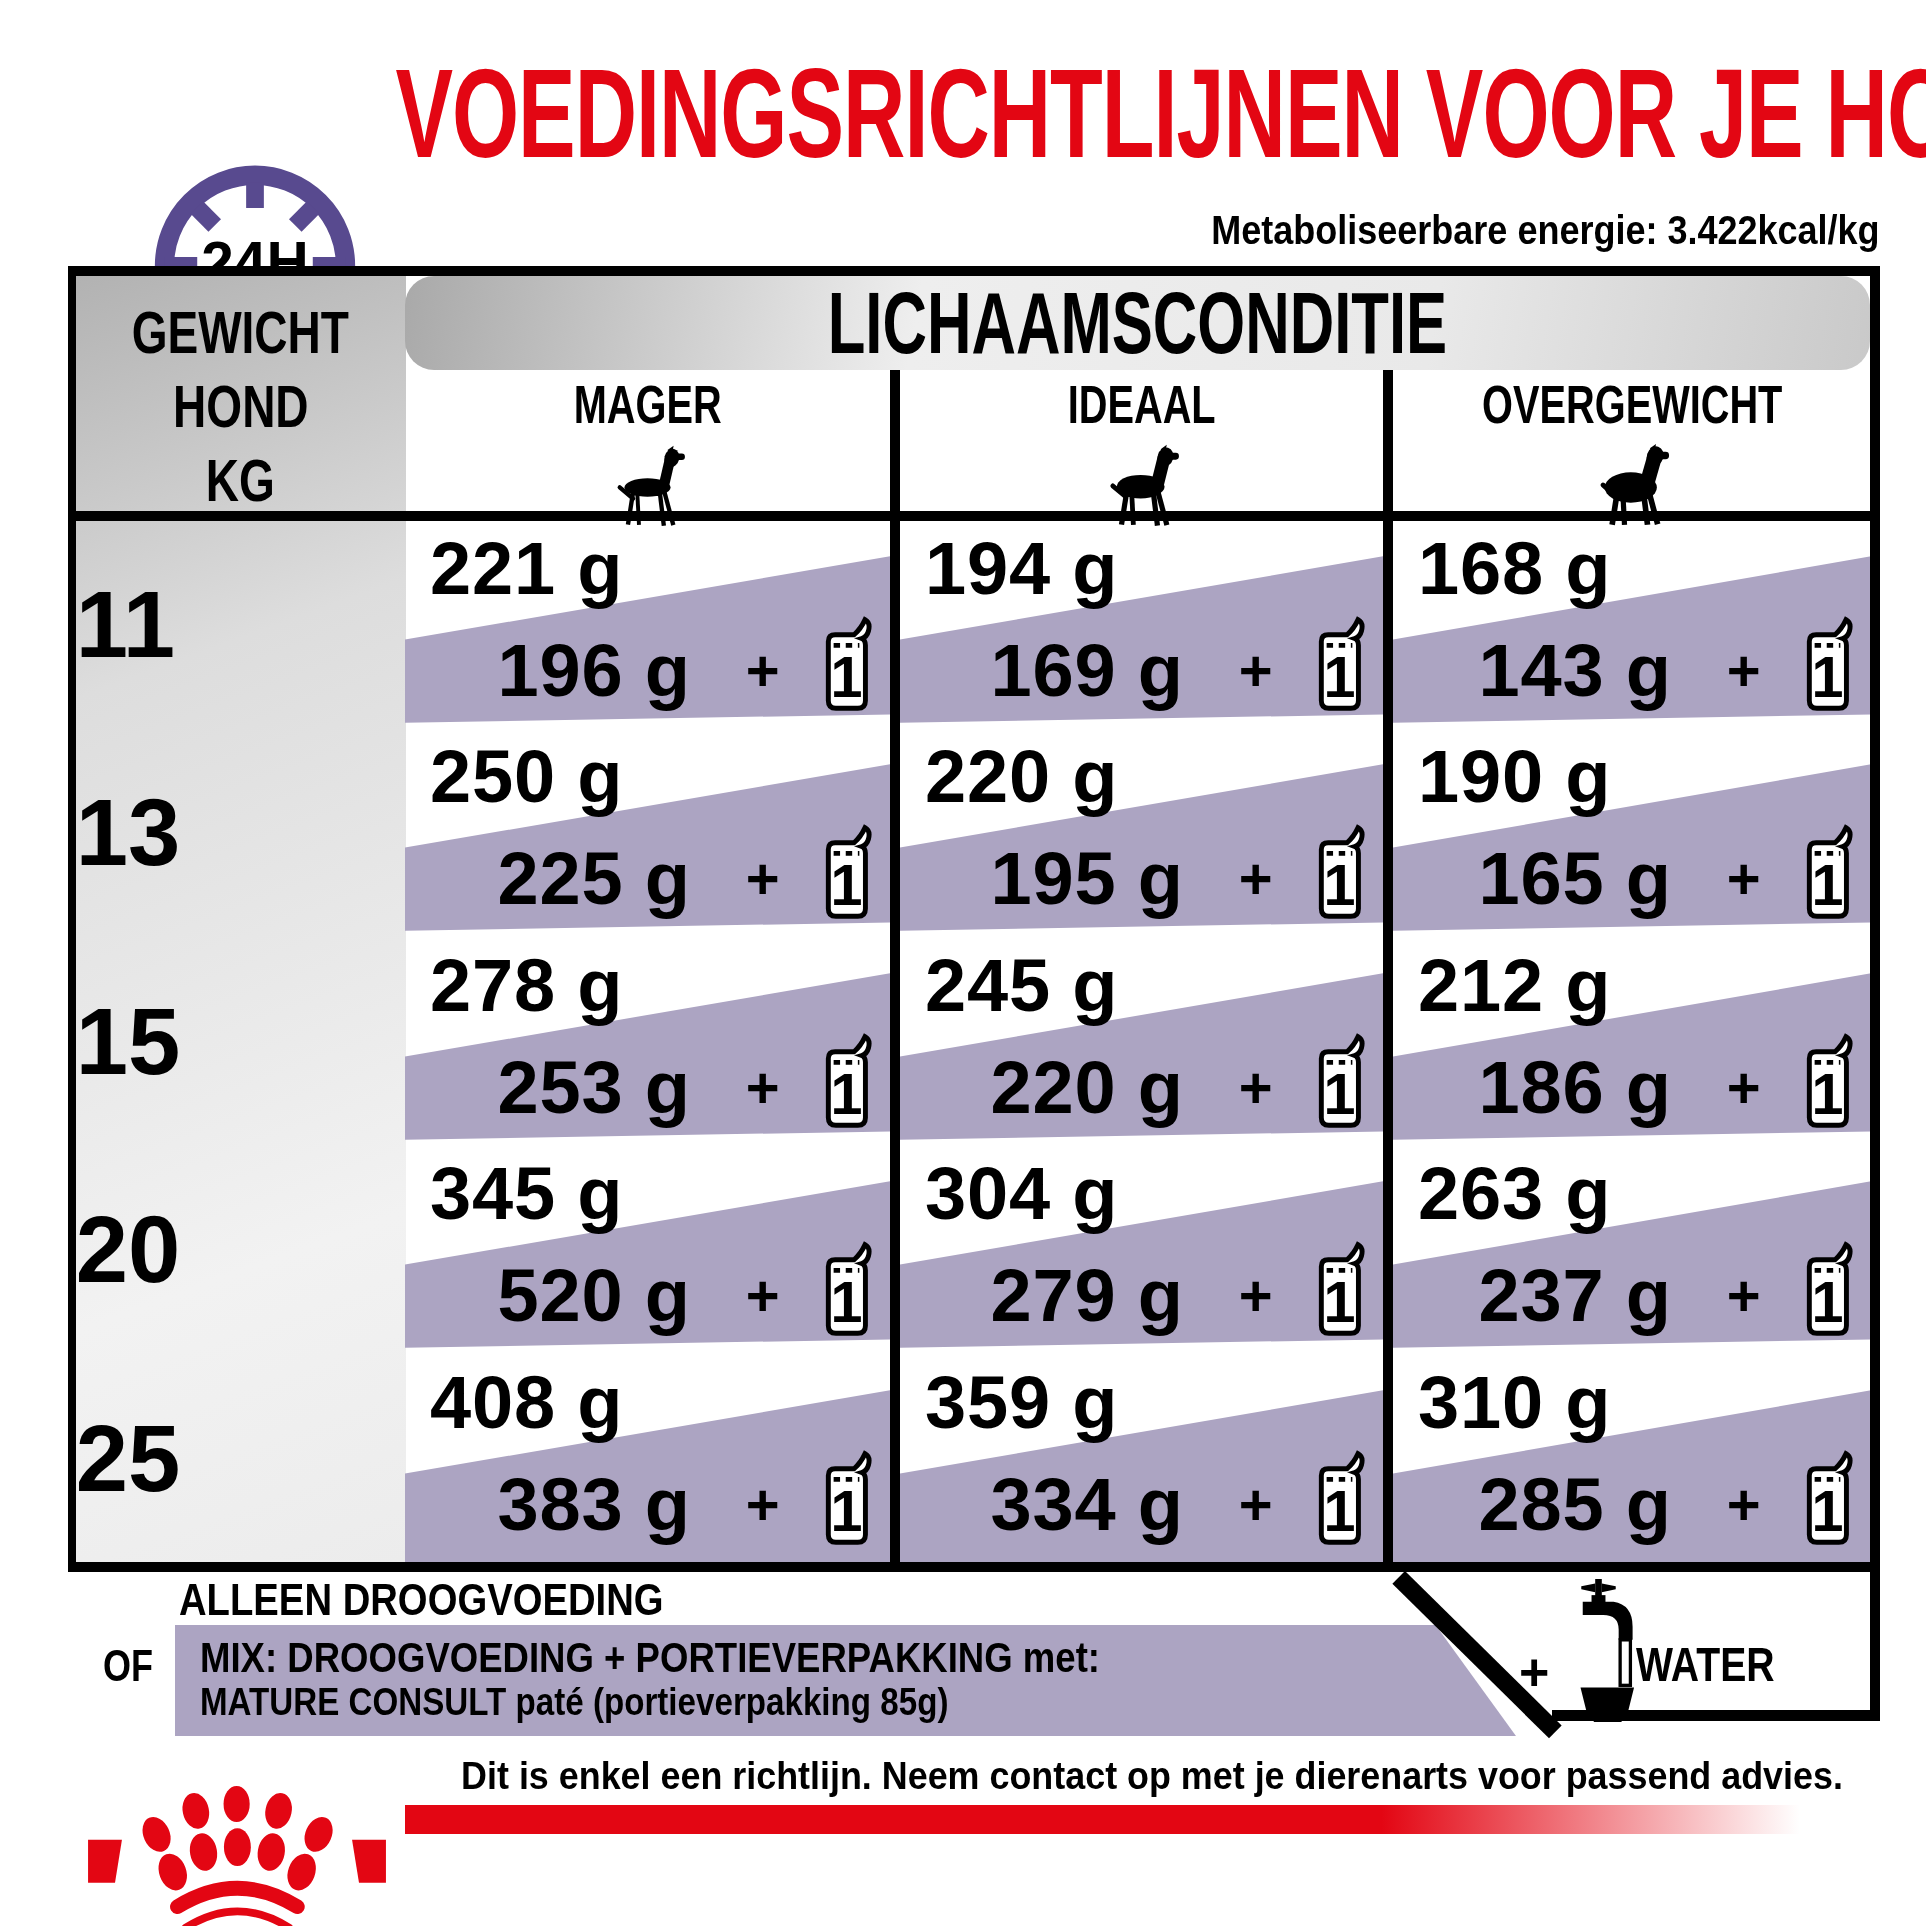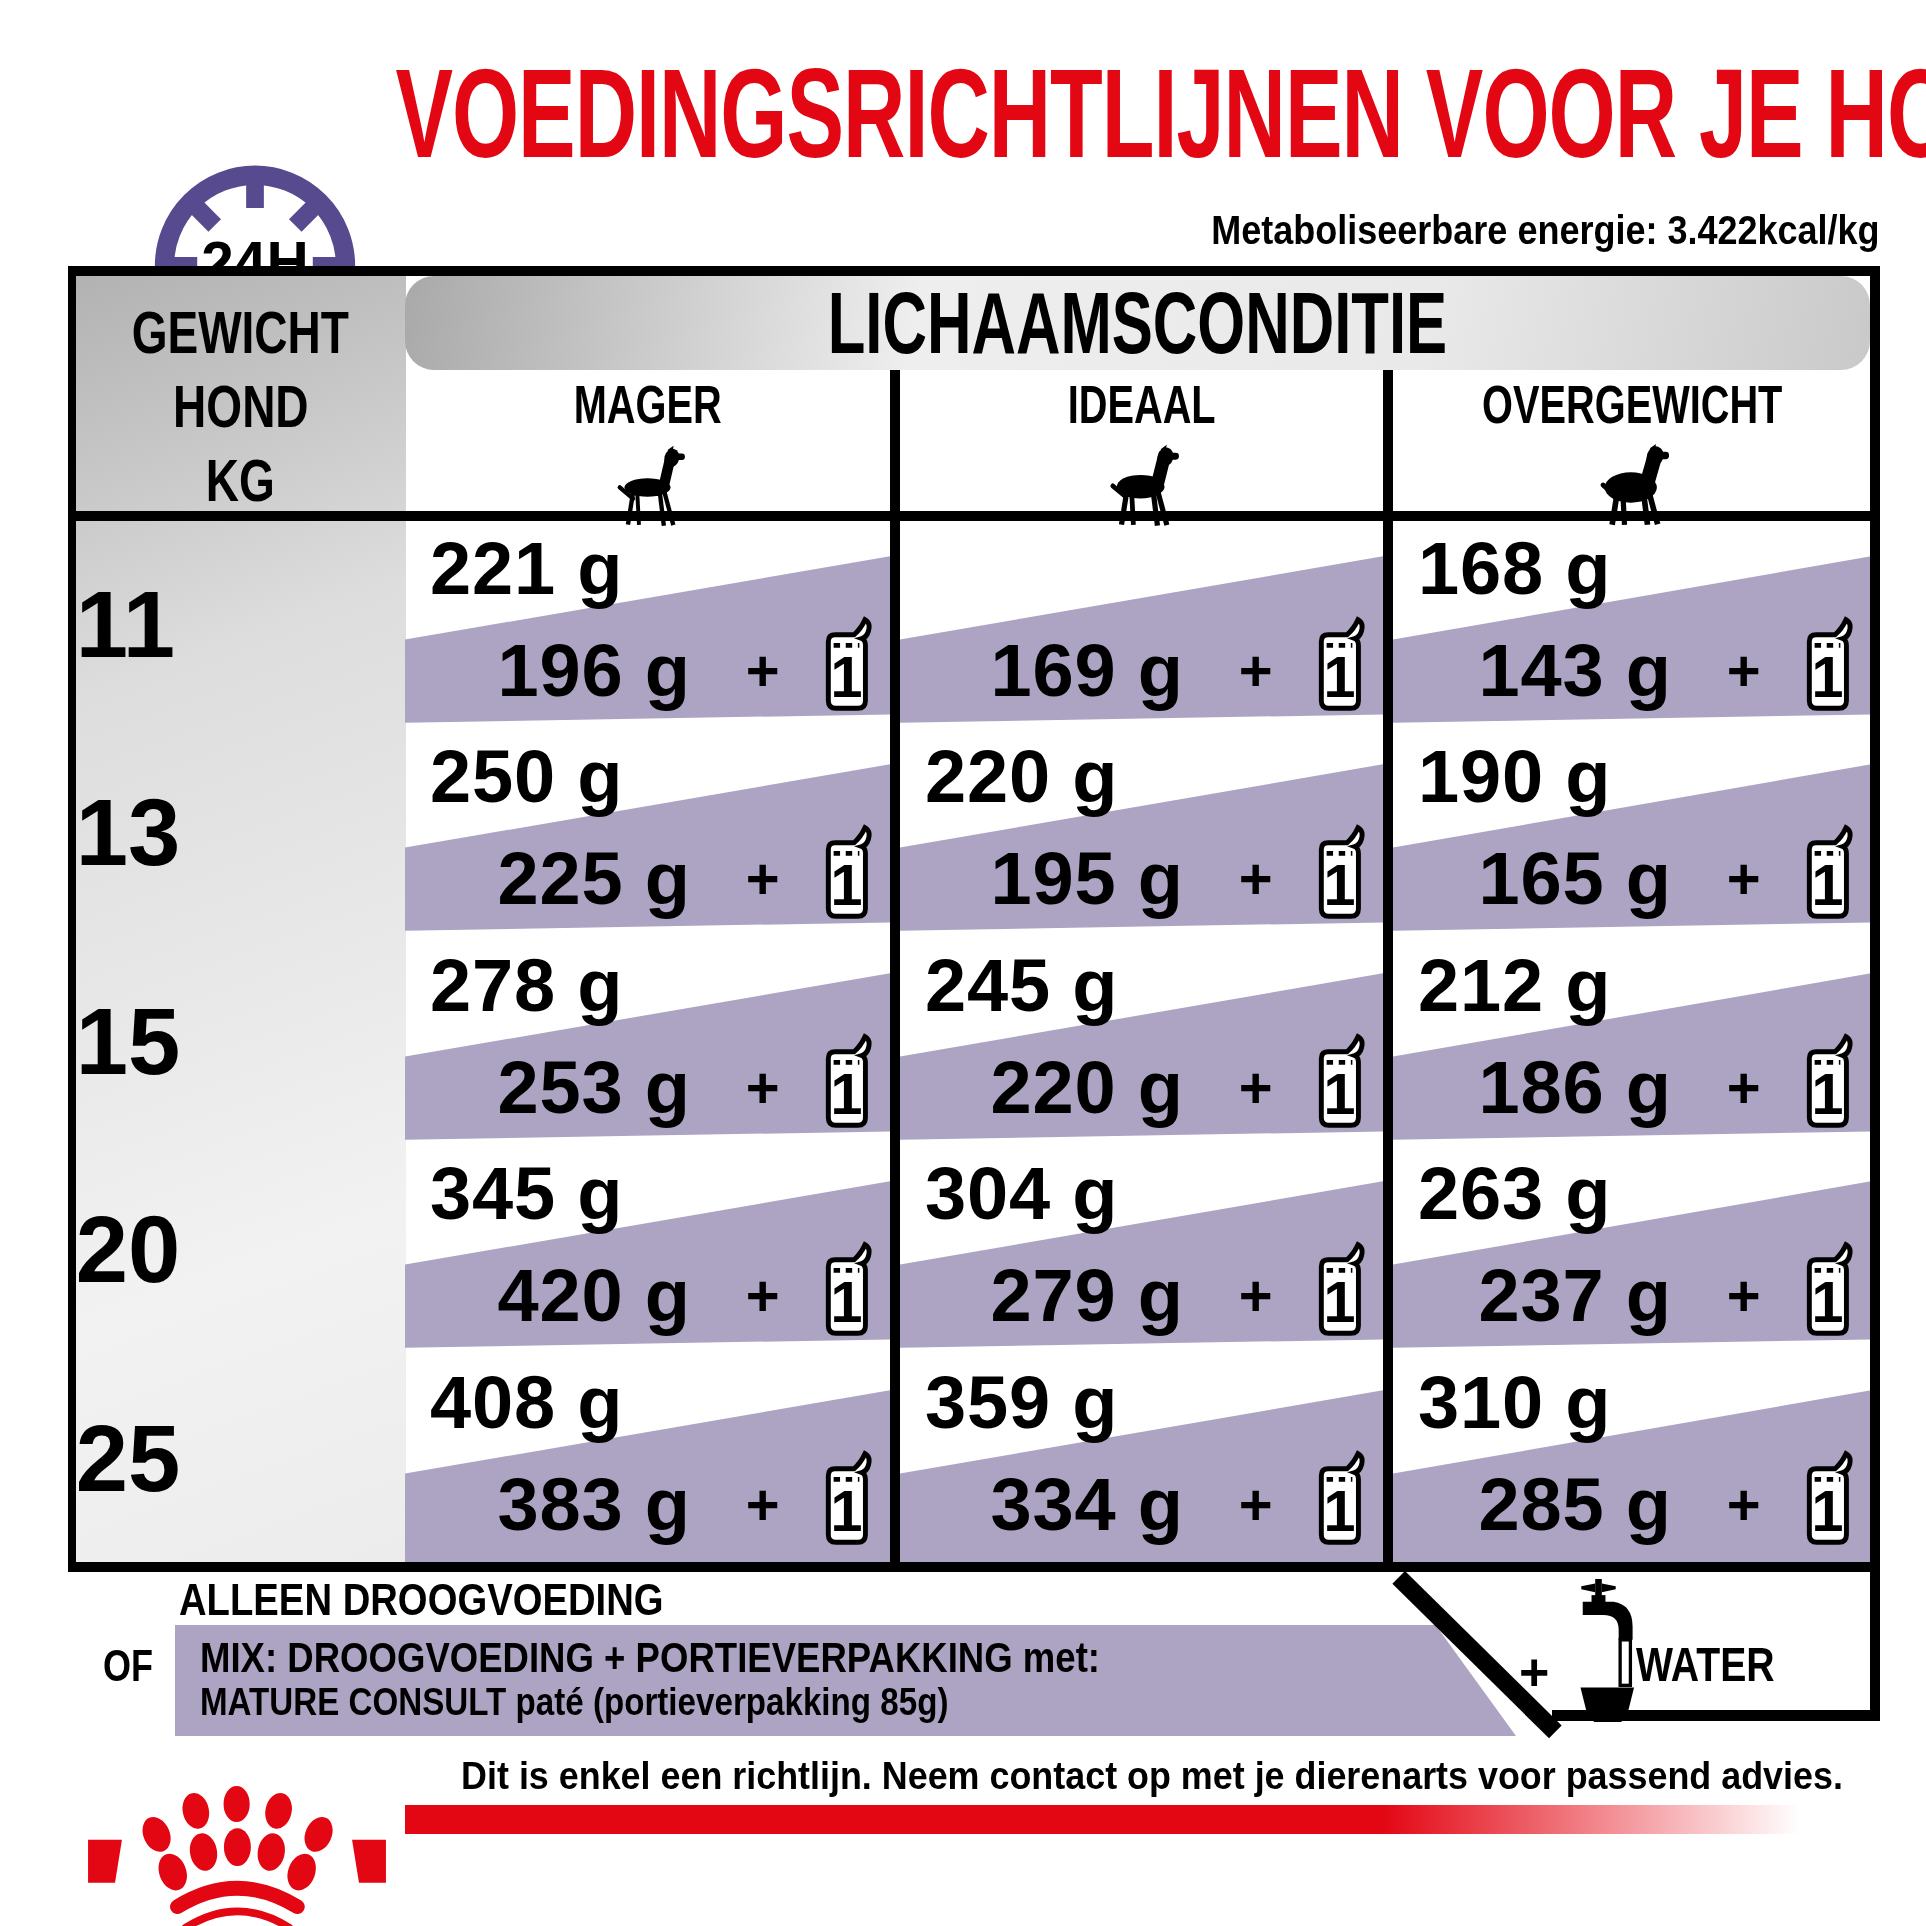--- a/index.html
+++ b/index.html
@@ -169,20 +169,21 @@
           <span class="plus">+</span>
           <svg class="pouch" viewBox="0 0 140 260">
             <path d="M22 70 Q22 52 40 52 L90 52 Q108 36 119 12 Q134 20 128 42 Q124 58 110 62 Q120 66 120 80 L120 226 Q120 246 100 246 L42 246 Q22 246 22 226 Z" fill="#fff" stroke="#000" stroke-width="13"></path>
             <line x1="36" y1="80" x2="104" y2="80" stroke="#000" stroke-width="12" stroke-dasharray="17 15"></line>
             <text class="pouchnum" x="70" y="216" text-anchor="middle">1</text>
           </svg>
         </div>
       </div>
       <div class="cell c1">
         <div class="band"></div>
+        <div class="dry">194 g</div>
         <div class="mix">
           <span class="mixval">169 g</span>
           <span class="plus">+</span>
           <svg class="pouch" viewBox="0 0 140 260">
             <path d="M22 70 Q22 52 40 52 L90 52 Q108 36 119 12 Q134 20 128 42 Q124 58 110 62 Q120 66 120 80 L120 226 Q120 246 100 246 L42 246 Q22 246 22 226 Z" fill="#fff" stroke="#000" stroke-width="13"></path>
             <line x1="36" y1="80" x2="104" y2="80" stroke="#000" stroke-width="12" stroke-dasharray="17 15"></line>
             <text class="pouchnum" x="70" y="216" text-anchor="middle">1</text>
           </svg>
         </div>
       </div>
@@ -286,21 +287,21 @@
         </div>
       </div>
     </div>
 
     <div id="r3" class="row">
       <div class="wlabel">20</div>
       <div class="cell c0">
         <div class="band"></div>
         <div class="dry">345 g</div>
         <div class="mix">
-          <span class="mixval">420 g</span>
+          <span class="mixval">520 g</span>
           <span class="plus">+</span>
           <svg class="pouch" viewBox="0 0 140 260">
             <path d="M22 70 Q22 52 40 52 L90 52 Q108 36 119 12 Q134 20 128 42 Q124 58 110 62 Q120 66 120 80 L120 226 Q120 246 100 246 L42 246 Q22 246 22 226 Z" fill="#fff" stroke="#000" stroke-width="13"></path>
             <line x1="36" y1="80" x2="104" y2="80" stroke="#000" stroke-width="12" stroke-dasharray="17 15"></line>
             <text class="pouchnum" x="70" y="216" text-anchor="middle">1</text>
           </svg>
         </div>
       </div>
       <div class="cell c1">
         <div class="band"></div>

